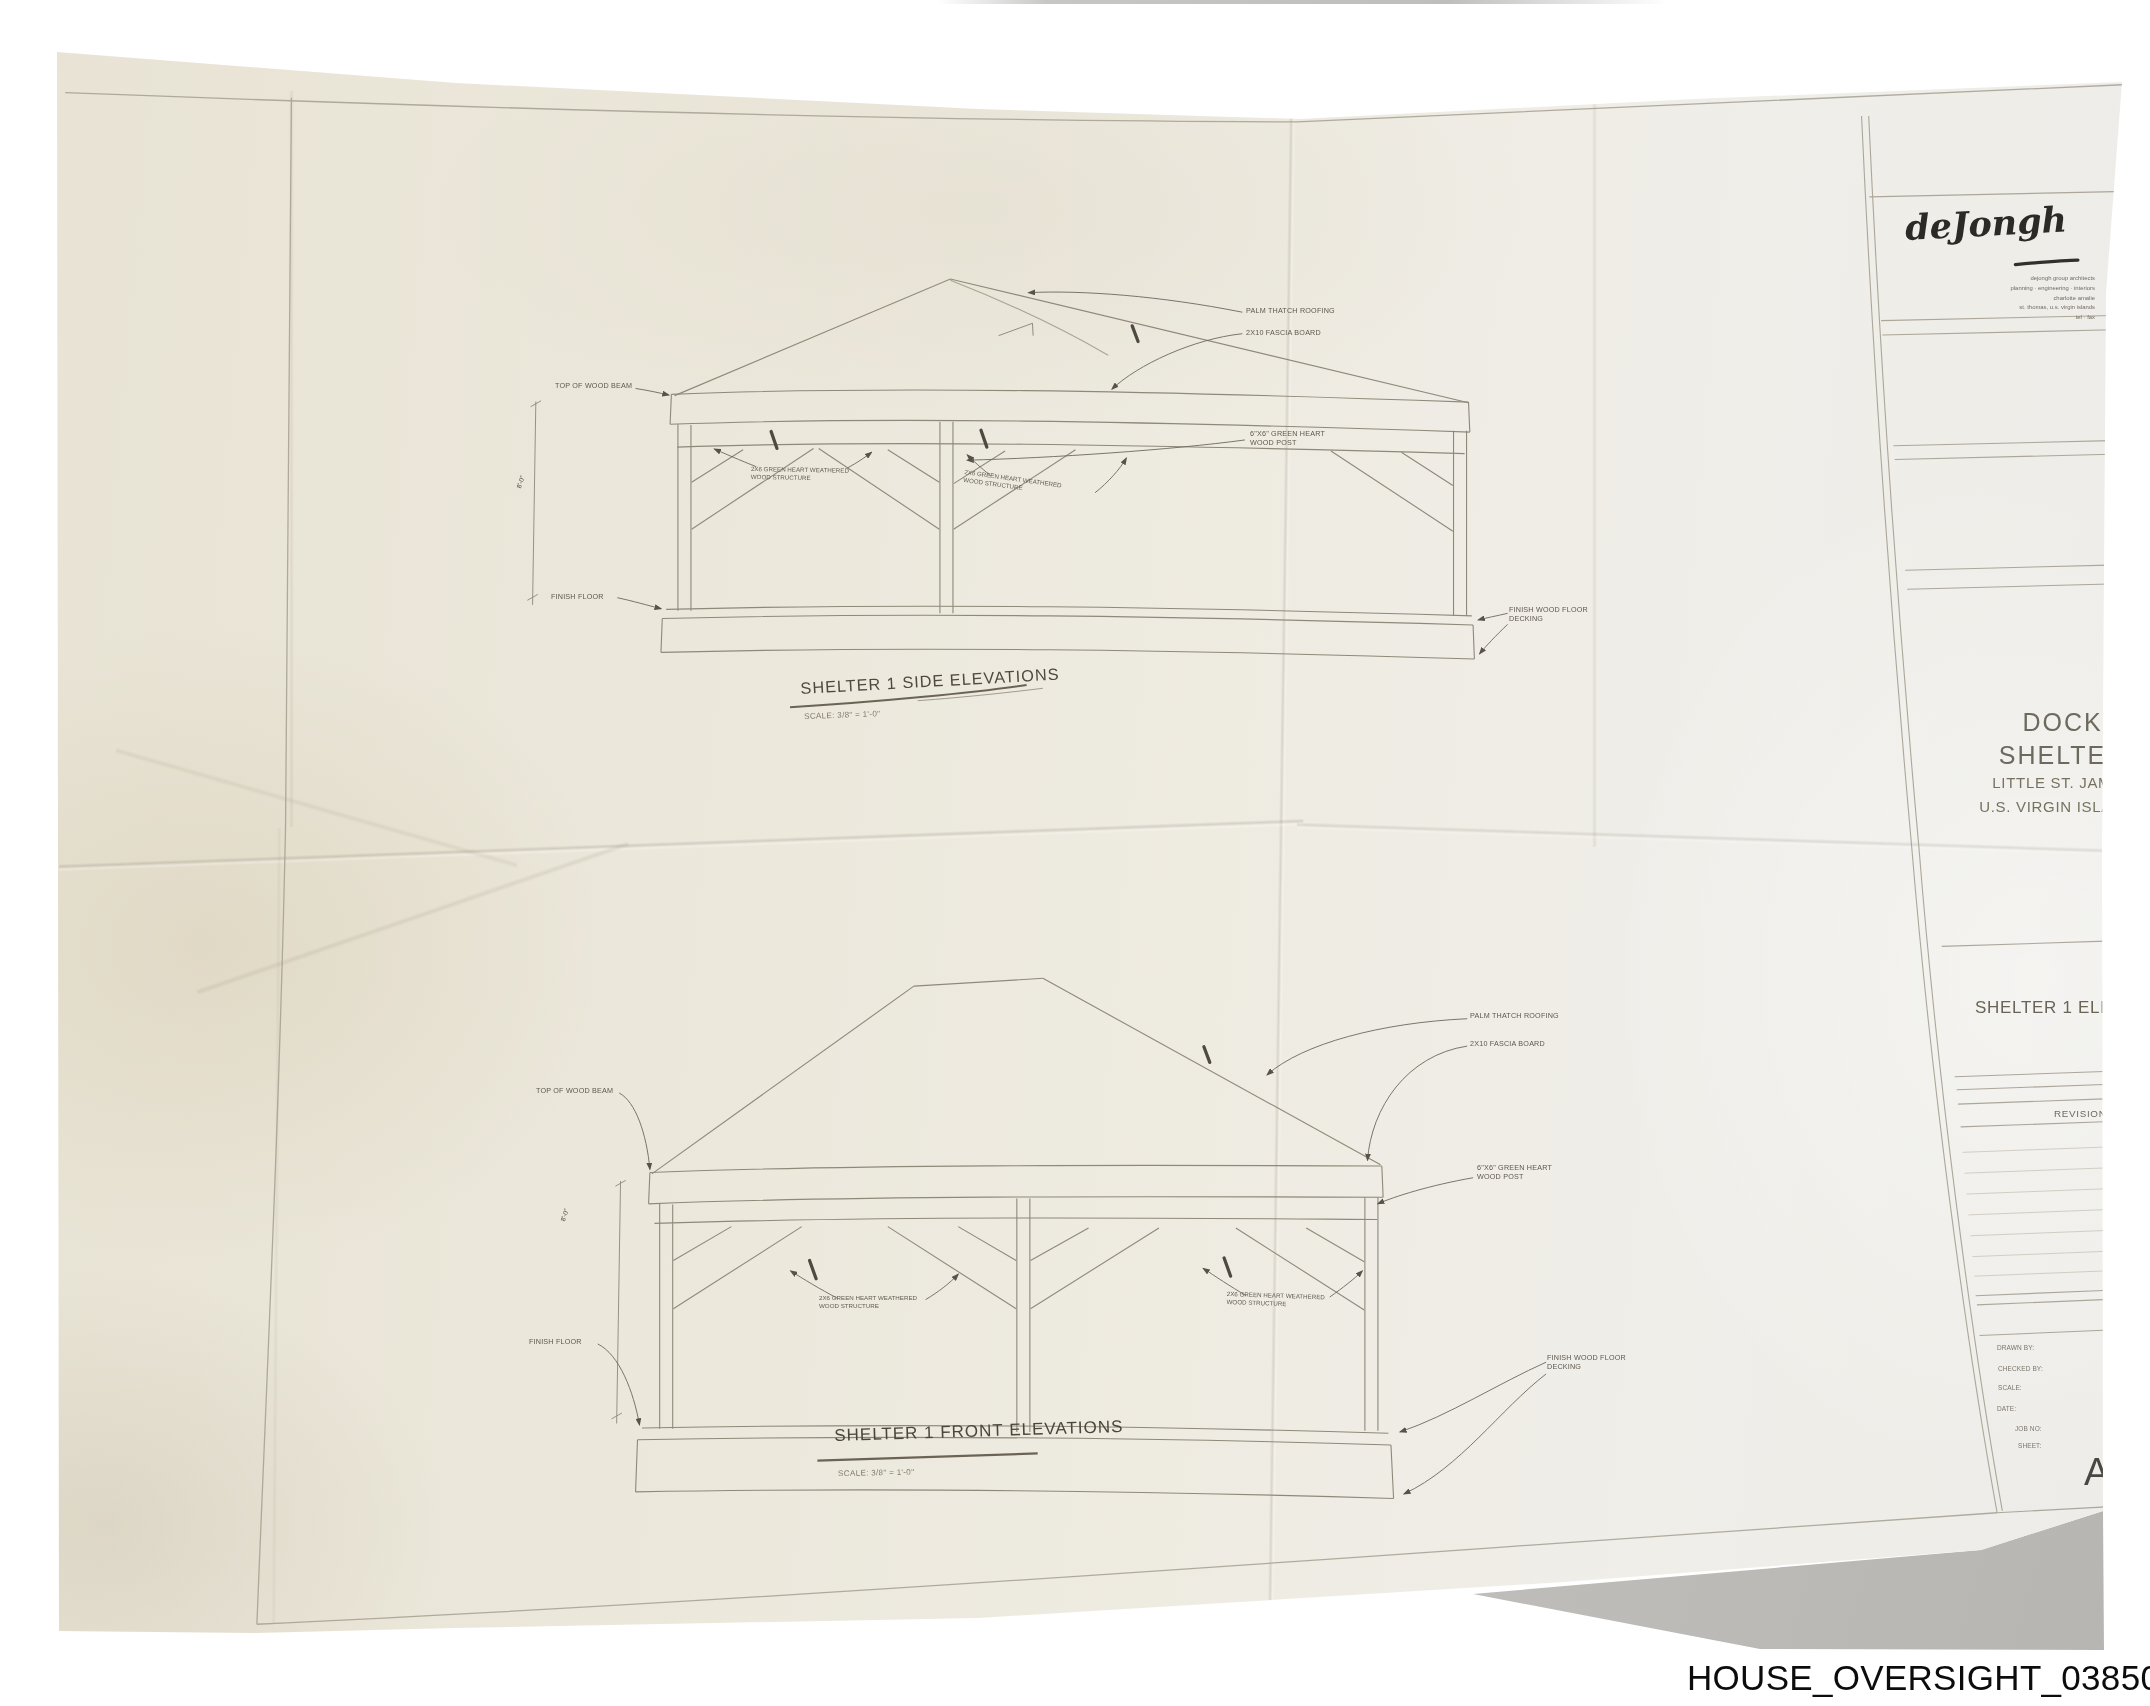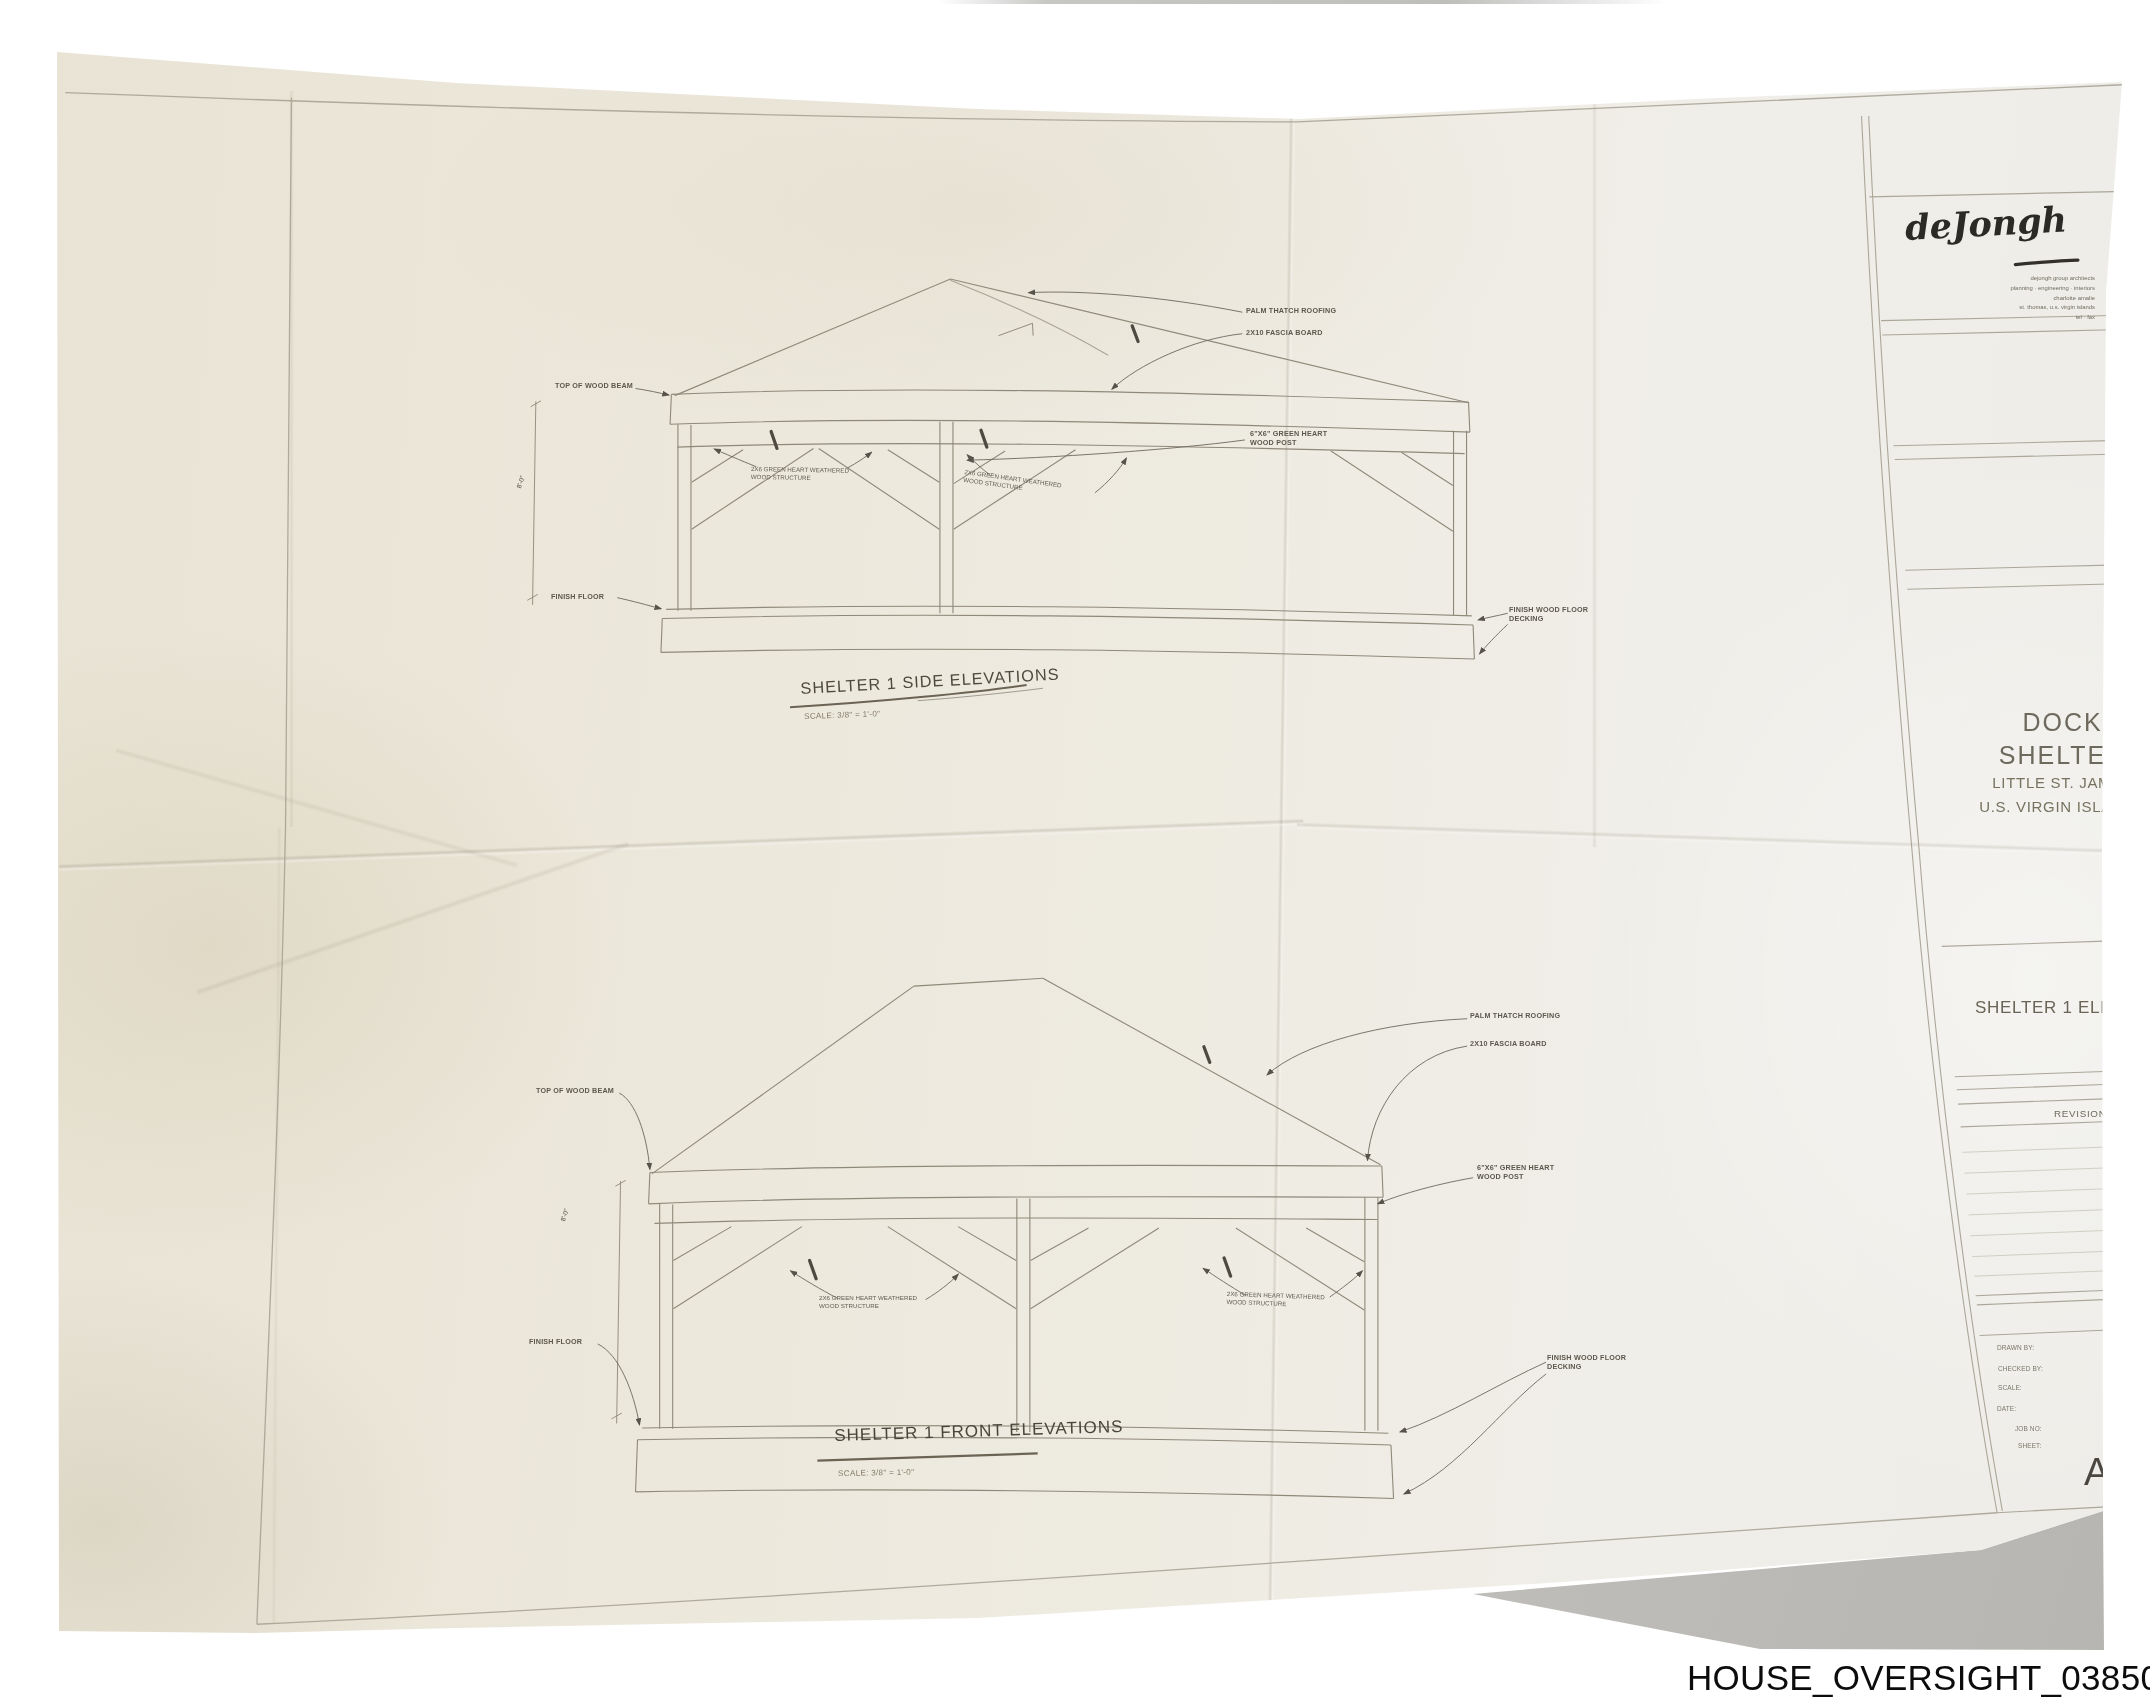--- a/index.html
+++ b/index.html
@@ -16,21 +16,21 @@
       456px 1628px,255px 1633px,59px 1631px);
     background:
       radial-gradient(587px 456px at 209px 945px, rgba(206,193,163,.32), transparent 70%),
       radial-gradient(782px 339px at 978px 209px, rgba(211,201,178,.22), transparent 70%),
       radial-gradient(456px 339px at 104px 1525px, rgba(188,178,155,.28), transparent 75%),
       radial-gradient(587px 717px at 2033px 978px, rgba(255,255,255,.38), transparent 75%),
       linear-gradient(95deg,#e8e3d4 0%,#ebe7da 30%,#eeebe1 55%,#f0eee9 78%,#edece8 100%);}
   .crease{position:absolute;pointer-events:none;}
   .content{position:absolute;inset:0;filter:blur(0.4px);}
   .lbl{position:absolute;color:#5d584e;white-space:nowrap;transform-origin:left top;}
-  .sm{font-size:7.2px;letter-spacing:0.2px;font-weight:bold;}
+  .sm{font-size:7.2px;letter-spacing:0.2px;}
   .xs{font-size:6.2px;letter-spacing:0;line-height:7.8px;color:#625d52;}
   .ttl{font-size:16.3px;letter-spacing:1px;color:#4f4a3c;}
   .ttl2{font-size:17px;letter-spacing:1px;color:#4b463a;}
   .scale-note{font-size:8.1px;color:#847c69;letter-spacing:0.3px;}
   .dim{font-size:6.5px;color:#4e4a42;}
   .tb-center{position:absolute;left:1955px;width:215px;text-align:center;color:#6f6a5e;}
   .tb-line{position:absolute;left:0;width:100%;}
   .big{font-size:25px;letter-spacing:2px;color:#6e695d;}
   .med{font-size:15px;letter-spacing:0.7px;color:#77725f;}
   .sig{font-family:"DejaVu Serif",serif;font-style:italic;font-weight:bold;font-size:35px;

